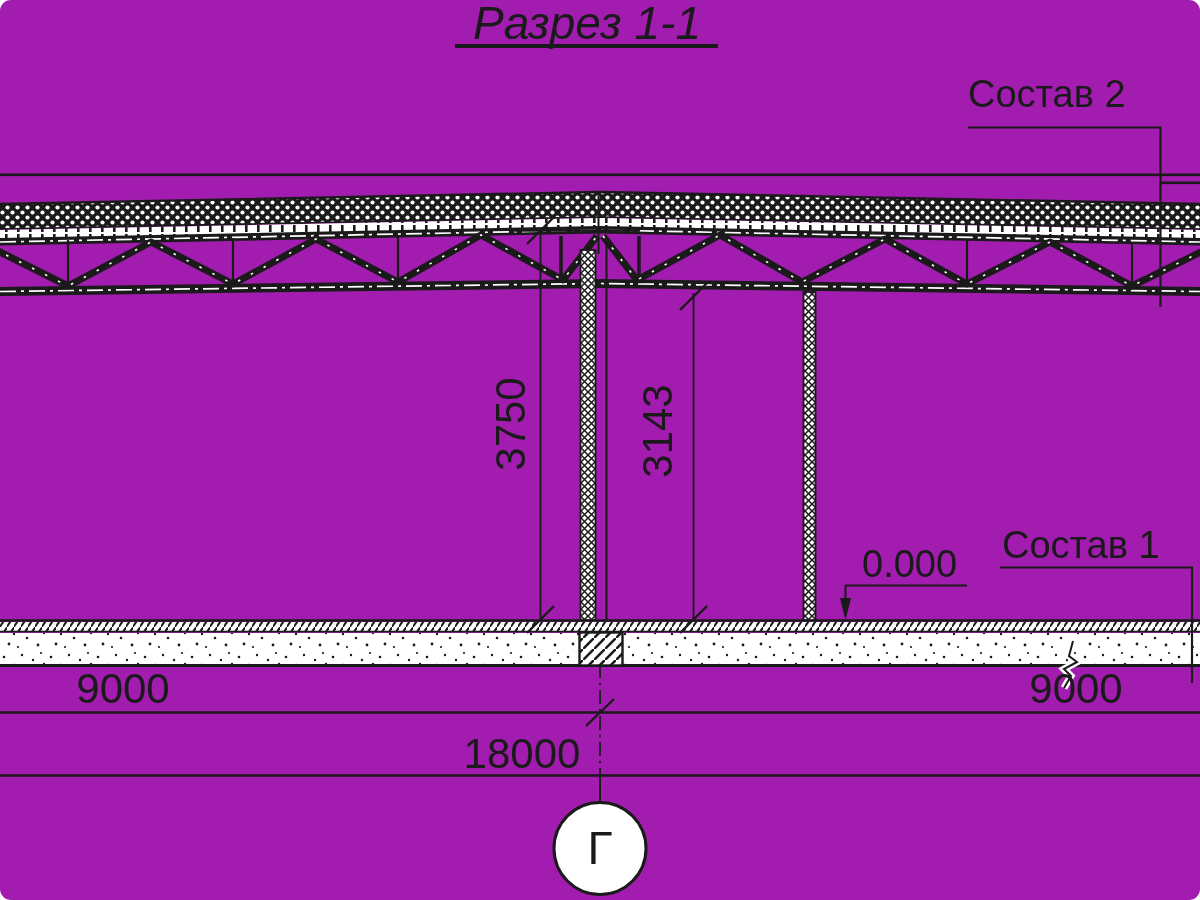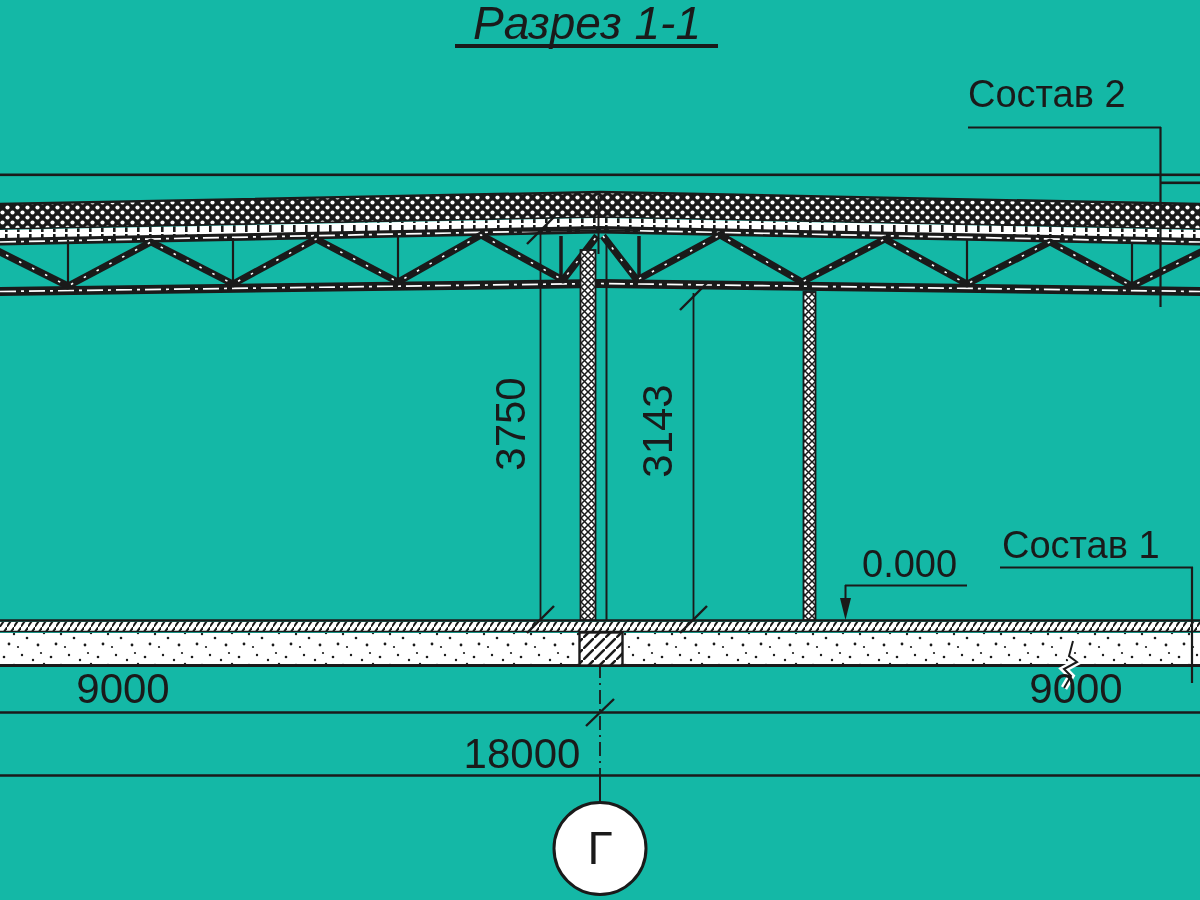--- a/index.html
+++ b/index.html
@@ -1,17 +1,17 @@
 <!DOCTYPE html>
 <html><head>
 <meta charset="utf-8">
 <style>
   html,body{margin:0;padding:0;background:#ffffff;}
-  .canvas{position:relative;width:1200px;height:900px;background:#14b8a6;overflow:hidden;
-          font-family:"Liberation Sans", sans-serif;}
+  .canvas{position:relative;width:1200px;height:900px;background:#a21caf;overflow:hidden;
+          font-family:"Liberation Sans", sans-serif;border-radius:11px;}
   svg{display:block;}
   text{fill:#1a1a1a;font-family:"Liberation Sans", sans-serif;}
   .dim-text{font-size:42px;}
   .callout-text{font-size:38px;}
   .title-text{font-size:46px;font-style:italic;}
   .axis-text{font-size:46px;}
 </style>
 </head>
 <body>
 

